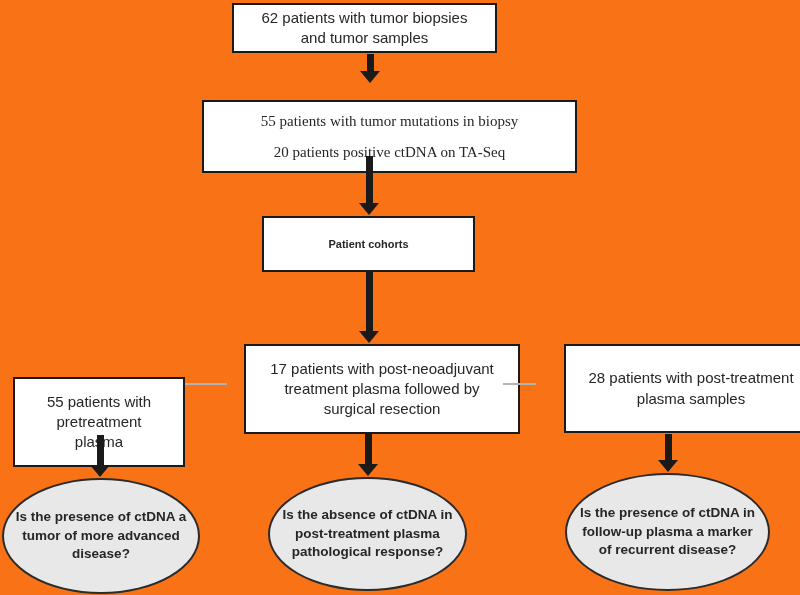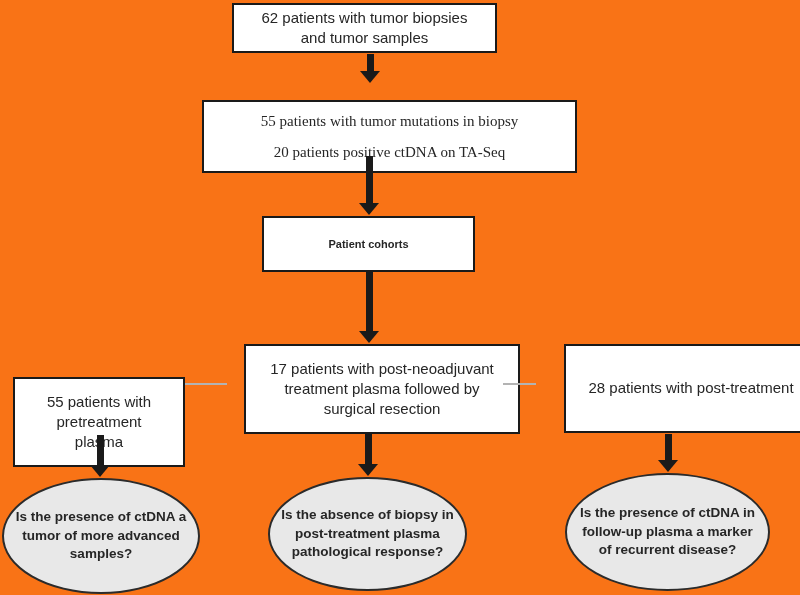--- a/index.html
+++ b/index.html
@@ -107,45 +107,46 @@
   <div class="box" style="left:227px; top:344px; width:276px; height:90px;margin-left:17px;">
     <div>17 patients with post-neoadjuvant</div>
     <div>treatment plasma followed by</div>
     <div>surgical resection</div>
   </div>
 
   <div class="connector" style="left:503px; top:383px; width:33px;"></div>
 
   <div class="box" style="left:536px; top:344px; width:254px; height:89px;margin-left:28px;">
     <div>28 patients with post-treatment</div>
+    <div>plasma samples</div>
   </div>
 
   <div class="arrow" style="left:90px; top:435px; height:42px;">
     <div class="stem"></div>
     <div class="head"></div>
   </div>
 
   <div class="arrow" style="left:358px; top:434px; height:42px;">
     <div class="stem"></div>
     <div class="head"></div>
   </div>
 
   <div class="arrow" style="left:658px; top:434px; height:38px;">
     <div class="stem"></div>
     <div class="head"></div>
   </div>
 
   <div class="ellipse" style="left:2px; top:478px; width:198px; height:116px;text-align:center;">
     <div>Is the presence of ctDNA a</div>
     <div>tumor of more advanced</div>
-    <div>samples?</div>
+    <div>disease?</div>
   </div>
 
   <div class="ellipse" style="left:268px; top:477px; width:199px; height:114px;">
-    <div>Is the absence of biopsy in</div>
+    <div>Is the absence of ctDNA in</div>
     <div>post-treatment plasma</div>
     <div>pathological response?</div>
   </div>
 
   <div class="ellipse" style="left:565px; top:473px; width:205px; height:118px;">
     <div>Is the presence of ctDNA in</div>
     <div>follow-up plasma a marker</div>
     <div>of recurrent disease?</div>
   </div>
 

